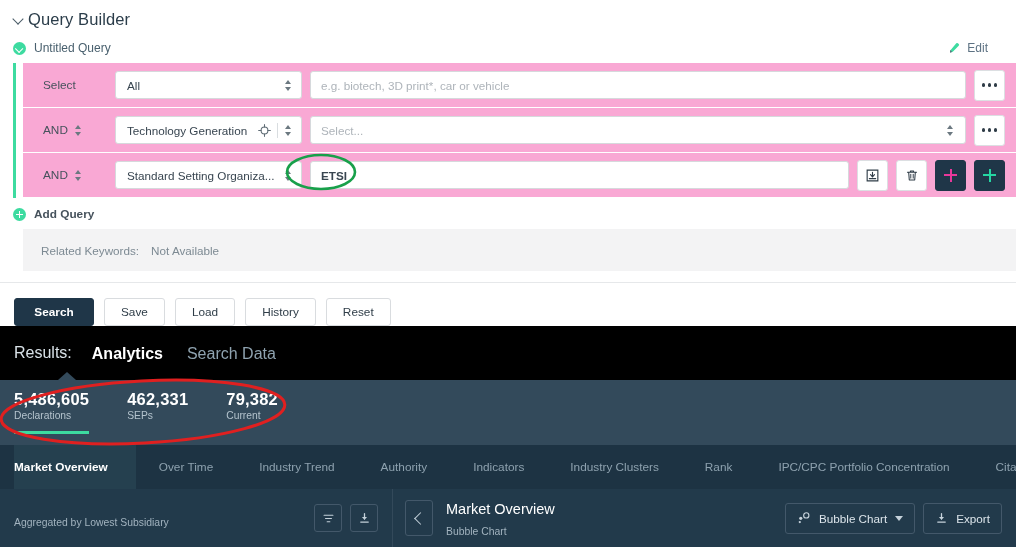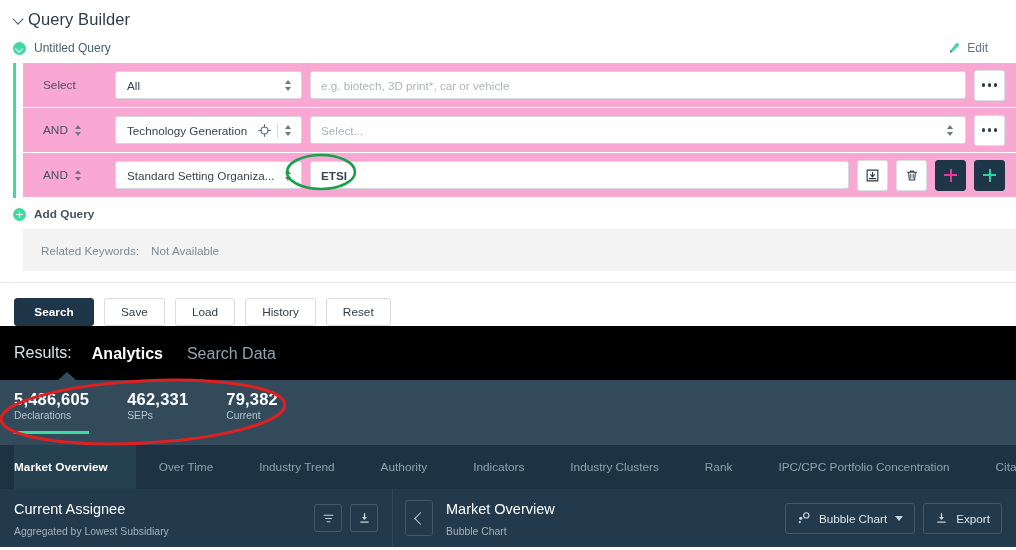--- a/index.html
+++ b/index.html
@@ -643,21 +643,20 @@
     <span class="nav-tab">Indicators</span>
     <span class="nav-tab">Industry Clusters</span>
     <span class="nav-tab">Rank</span>
     <span class="nav-tab">IPC/CPC Portfolio Concentration</span>
     <span class="nav-tab">Citatio</span>
   </div>
 
   <div class="panel-bar">
     <div class="panel-left">
       <div>
-        <div class="panel-title">Current Assignee</div>
         <div class="panel-sub">Aggregated by Lowest Subsidiary</div>
       </div>
       <span class="spacer"></span>
       <span class="gap8">
         <span class="icon-btn">
           <svg width="13" height="13" viewBox="0 0 16 16">
             <path d="M2.6 4h10.8M4.4 8h7.2M6.4 12h3.2" stroke="#c4d1da" stroke-width="1.5" stroke-linecap="round"></path>
           </svg>
         </span>
         <span class="icon-btn">

